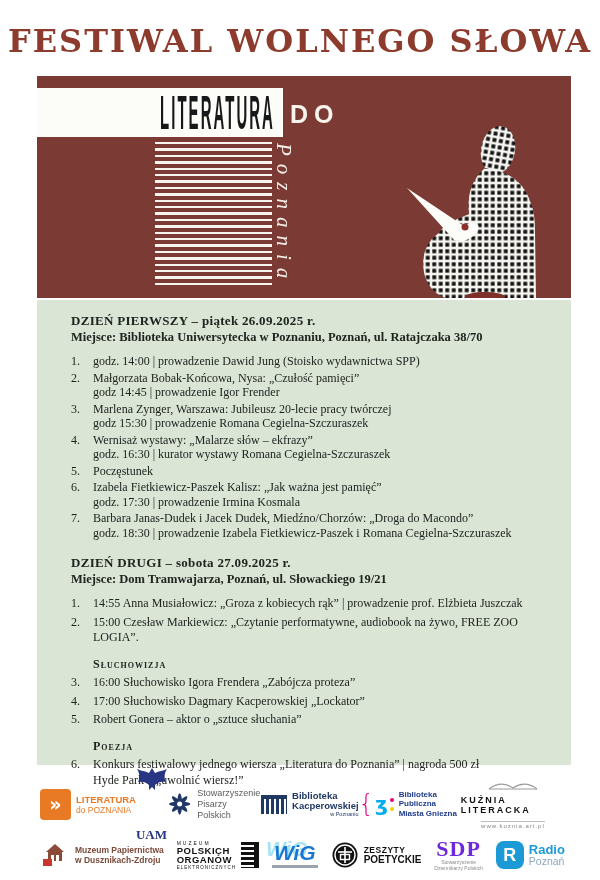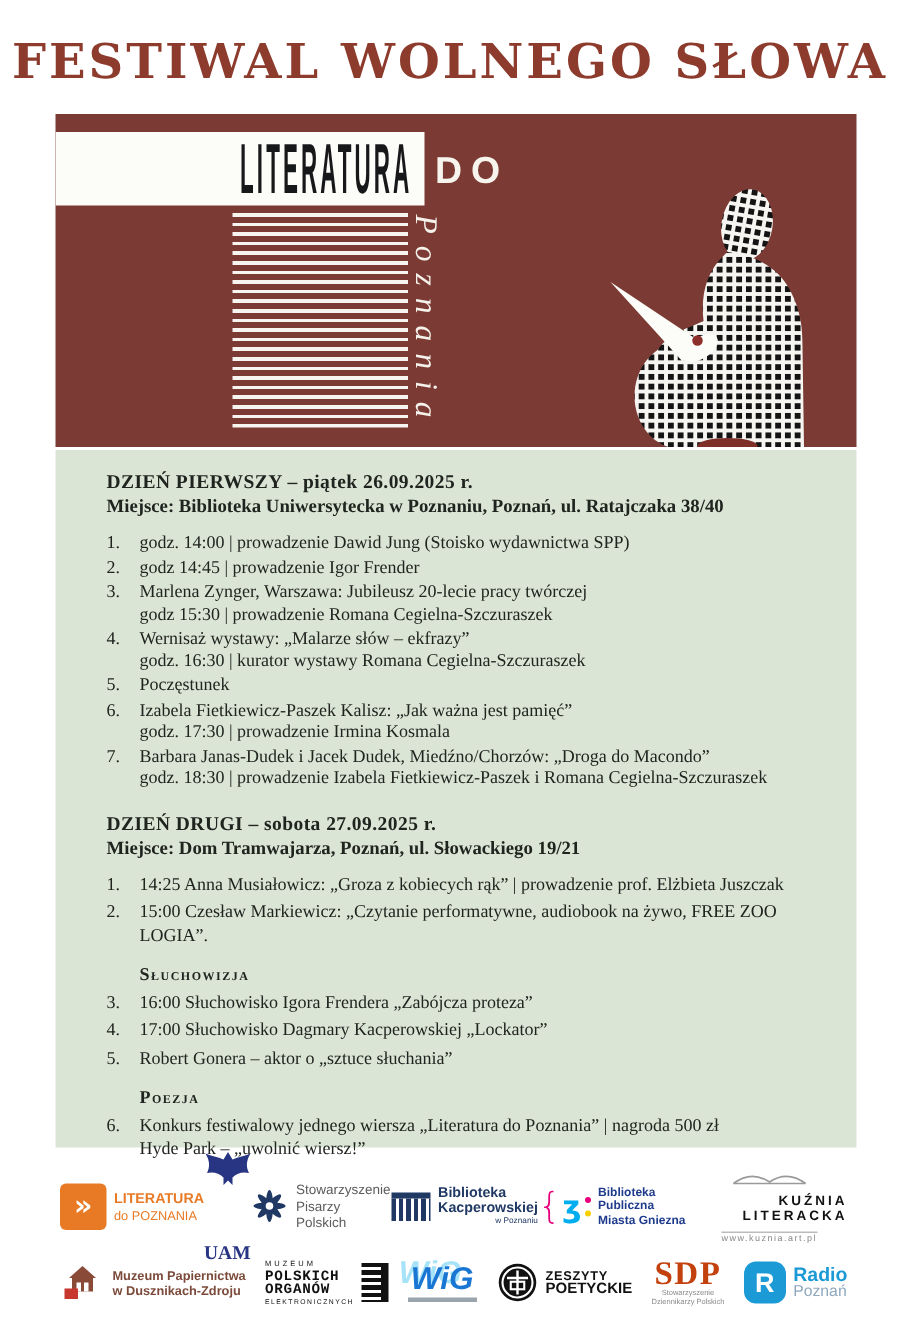--- a/index.html
+++ b/index.html
@@ -67,42 +67,42 @@
   .gz-ic{display:flex;align-items:center;font-family:"DejaVu Sans",sans-serif;}
   .gz-brace{color:#e6007e;font-size:24px;font-weight:300;line-height:24px;}
   .gz-ezh{color:#00aeef;font-size:20px;font-weight:bold;line-height:20px;margin-left:1px;}
   .gz-dots{display:flex;flex-direction:column;gap:5px;margin-left:2px;}
   .gz-dot1{width:4px;height:4px;border-radius:50%;background:#e6007e;}
   .gz-dot2{width:4px;height:4px;border-radius:50%;background:#f7d000;}
   .gz-l1,.gz-l2{color:#1f3b8c;font-family:"Liberation Sans",sans-serif;font-weight:bold;font-size:8px;line-height:9.5px;}
 
   .kz{align-items:center;}
   .kz-l1{color:#111;font-family:"Liberation Sans",sans-serif;font-weight:bold;font-size:9px;
-    letter-spacing:2px;line-height:10px;text-align:right;}
+    letter-spacing:2px;line-height:10px;}
   .kz-l2{color:#888;font-family:"Liberation Sans",sans-serif;font-size:6px;letter-spacing:1px;
     line-height:8px;border-top:1px solid #bbb;margin-top:1px;text-align:center;}
 
   .mp-l1,.mp-l2{color:#7b4a3a;font-family:"Liberation Sans",sans-serif;font-weight:bold;font-size:8.5px;line-height:10px;}
 
   .org-l1{color:#111;font-family:"Liberation Sans",sans-serif;font-size:5px;line-height:6px;letter-spacing:2px;}
-  .org-l2,.org-l3{color:#111;font-family:Liberation Mono, monospace;font-weight:bold;font-size:9.5px;line-height:9.5px;letter-spacing:.5px;}
+  .org-l2,.org-l3{color:#111;font-family:Liberation Sans, sans-serif;font-weight:bold;font-size:9.5px;line-height:9.5px;letter-spacing:.5px;}
   .org-l4{color:#111;font-family:"Liberation Sans",sans-serif;font-size:4.5px;line-height:6px;letter-spacing:1px;}
   .org-ic{width:13px;height:26px;background:repeating-linear-gradient(to bottom,#111 0 3px,#fff 3px 5px);
     border-right:5px solid #111;}
 
   .wig{flex-direction:column;align-items:center;gap:1px;}
   .wig-label{color:#1976d2;font-family:"Liberation Sans",sans-serif;font-weight:bold;font-style:italic;
     font-size:21px;line-height:20px;text-shadow:-8px -4px 0 rgba(0,174,239,.35);}
   .wig-bar{width:46px;height:3px;background:#9aa4ad;margin-top:1px;}
 
   .zp-l1{color:#111;font-family:"Liberation Sans",sans-serif;font-weight:bold;font-size:8.5px;line-height:9px;letter-spacing:.5px;}
   .zp-l2{color:#111;font-family:"Liberation Sans",sans-serif;font-weight:bold;font-size:10px;line-height:10px;}
 
   .sdp{flex-direction:column;align-items:center;gap:0;}
-  .sdp-label{color:#c2410c;font-family:"Liberation Serif",serif;font-weight:bold;font-size:22px;line-height:20px;letter-spacing:1px;}
+  .sdp-label{color:#6d28d9;font-family:"Liberation Serif",serif;font-weight:bold;font-size:22px;line-height:20px;letter-spacing:1px;}
   .sdp-l1,.sdp-l2{color:#8a8a8a;font-size:5px;line-height:6px;font-family:"Liberation Sans",sans-serif;}
 
   .rp-ic{width:28px;height:28px;background:#1c9ad6;border-radius:8px;color:#fff;display:flex;
     align-items:center;justify-content:center;font-family:"Liberation Sans",sans-serif;font-weight:bold;font-size:18px;}
   .rp-l1{color:#1c9ad6;font-family:"Liberation Sans",sans-serif;font-weight:bold;font-size:13px;line-height:13px;}
   .rp-l2{color:#8fa8bd;font-family:"Liberation Sans",sans-serif;font-size:10.5px;line-height:11px;}
 </style>
 </head>
 <body>
 
@@ -134,31 +134,32 @@
     <ellipse cx="62" cy="114" rx="13" ry="7" fill="#fcfcf8" transform="rotate(-33 62 114)"></ellipse>
     <circle cx="60" cy="109" r="3.5" fill="#8d2f2a"></circle>
     <ellipse cx="80" cy="179" rx="20" ry="5" fill="#7e2f28"></ellipse>
   </svg>
 </div>
 
 <div class="program">
 
   <div class="day1">
     <div class="day-heading">DZIEŃ PIERWSZY – piątek 26.09.2025 r.</div>
-    <div class="venue">Miejsce: Biblioteka Uniwersytecka w Poznaniu, Poznań, ul. Ratajczaka 38/40</div>
+    <div class="venue">Miejsce: Biblioteka Uniwersytecka w Poznaniu, Poznań, ul. Ratajczaka 38/70</div>
 
     <div class="pitem">
       <span class="pnum">1.</span>
       <span class="ptxt">
           <span class="l2">godz. 14:00 | prowadzenie Dawid Jung (Stoisko wydawnictwa SPP)</span>
         </span>
     </div>
     <div class="pitem">
       <span class="pnum">2.</span>
       <span class="ptxt">
+          <span class="l1">Małgorzata Bobak-Końcowa, Nysa: „Czułość pamięci”</span>
           <span class="l2">godz 14:45 | prowadzenie Igor Frender</span>
         </span>
     </div>
     <div class="pitem">
       <span class="pnum">3.</span>
       <span class="ptxt">
           <span class="l1">Marlena Zynger, Warszawa: Jubileusz 20-lecie pracy twórczej</span>
           <span class="l2">godz 15:30 | prowadzenie Romana Cegielna-Szczuraszek</span>
         </span>
     </div>
@@ -192,21 +193,21 @@
     </div>
   </div>
 
   <div class="day2">
     <div class="day-heading">DZIEŃ DRUGI – sobota 27.09.2025 r.</div>
     <div class="venue">Miejsce: Dom Tramwajarza, Poznań, ul. Słowackiego 19/21</div>
 
     <div class="pitem">
       <span class="pnum">1.</span>
       <span class="ptxt">
-          <span class="l1">14:25 Anna Musiałowicz: „Groza z kobiecych rąk” | prowadzenie prof. Elżbieta Juszczak</span>
+          <span class="l1">14:55 Anna Musiałowicz: „Groza z kobiecych rąk” | prowadzenie prof. Elżbieta Juszczak</span>
           <span class="l2"></span>
         </span>
     </div>
     <div class="pitem">
       <span class="pnum">2.</span>
       <span class="ptxt">
           <span class="l1">15:00 Czesław Markiewicz: „Czytanie performatywne, audiobook na żywo, FREE ZOO LOGIA”.</span>
           <span class="l2"></span>
         </span>
     </div>

